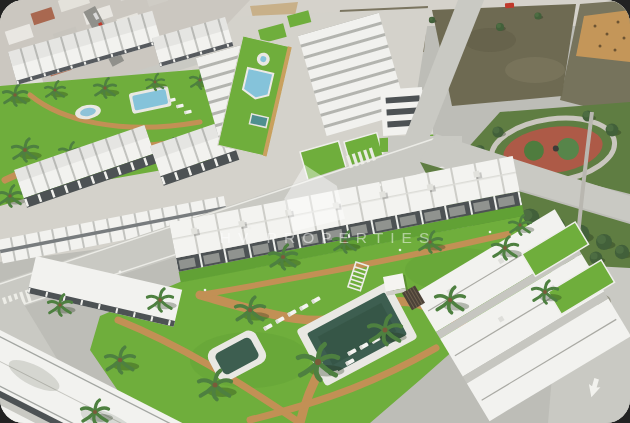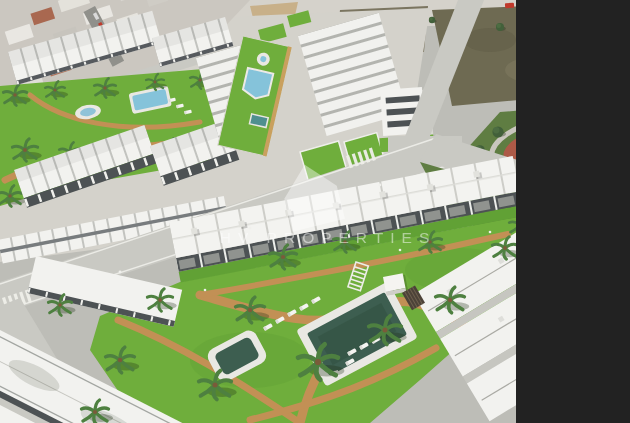--- a/index.html
+++ b/index.html
@@ -1,17 +1,17 @@
 <!DOCTYPE html>
 <html style="--ground: #bdbdb7; --road: #c9c9c3; --devground: #d4d2cb; --grass: #6fae3c; --grass_dark: #61a135; --park_green: #5f7d42; --tree: #42603a; --palm: #4e8040; --pool_dark: #3d5e50; --pool_light: #85c3da; --pool_teal: #4f8f8f; --deck: #e9e8e3; --building: #f2f2ef; --building_shade: #d9d8d3; --window: #4d5254; --path_tan: #c29055; --dirt: #6e6a52; --dirt_light: #7b7560; --sand: #c49659; --terracotta: #ad5a47; --red_car: #c0392b;"><head>
 <meta charset="utf-8">
 <style>
   html,body{margin:0;padding:0;background:#222;}
-  #stage{position:relative;width:516px;height:423px;overflow:hidden;
-         font-family:"Liberation Sans",sans-serif;background:var(--ground,#bdbdb7);}
+  #stage{position:relative;width:630px;height:423px;overflow:hidden;
+         font-family:"Liberation Sans",sans-serif;background:var(--ground,#bdbdb7);border-radius:24px;}
   svg{display:block}
   .f-ground{fill:var(--ground,#bdbdb7)} .f-road{fill:var(--road,#c9c9c3)}
   .f-dev{fill:var(--devground,#d4d2cb)} .f-grass{fill:var(--grass,#6fae3c)}
   .f-grassd{fill:var(--grass_dark,#61a135)} .f-park{fill:var(--park_green,#5f7d42)}
   .f-bld{fill:var(--building,#f2f2ef)} .f-shade{fill:var(--building_shade,#d9d8d3)}
   .f-win{fill:var(--window,#4d5254)} .f-poold{fill:var(--pool_dark,#3d5e50)}
   .f-pooll{fill:var(--pool_light,#85c3da)} .f-poolt{fill:var(--pool_teal,#4f8f8f)}
   .f-deck{fill:var(--deck,#e9e8e3)} .f-dirt{fill:var(--dirt,#6e6a52)}
   .f-dirtl{fill:var(--dirt_light,#7b7560)} .f-sand{fill:var(--sand,#c49659)}
   .f-terra{fill:var(--terracotta,#ad5a47)} .f-redcar{fill:var(--red_car,#c0392b)}

